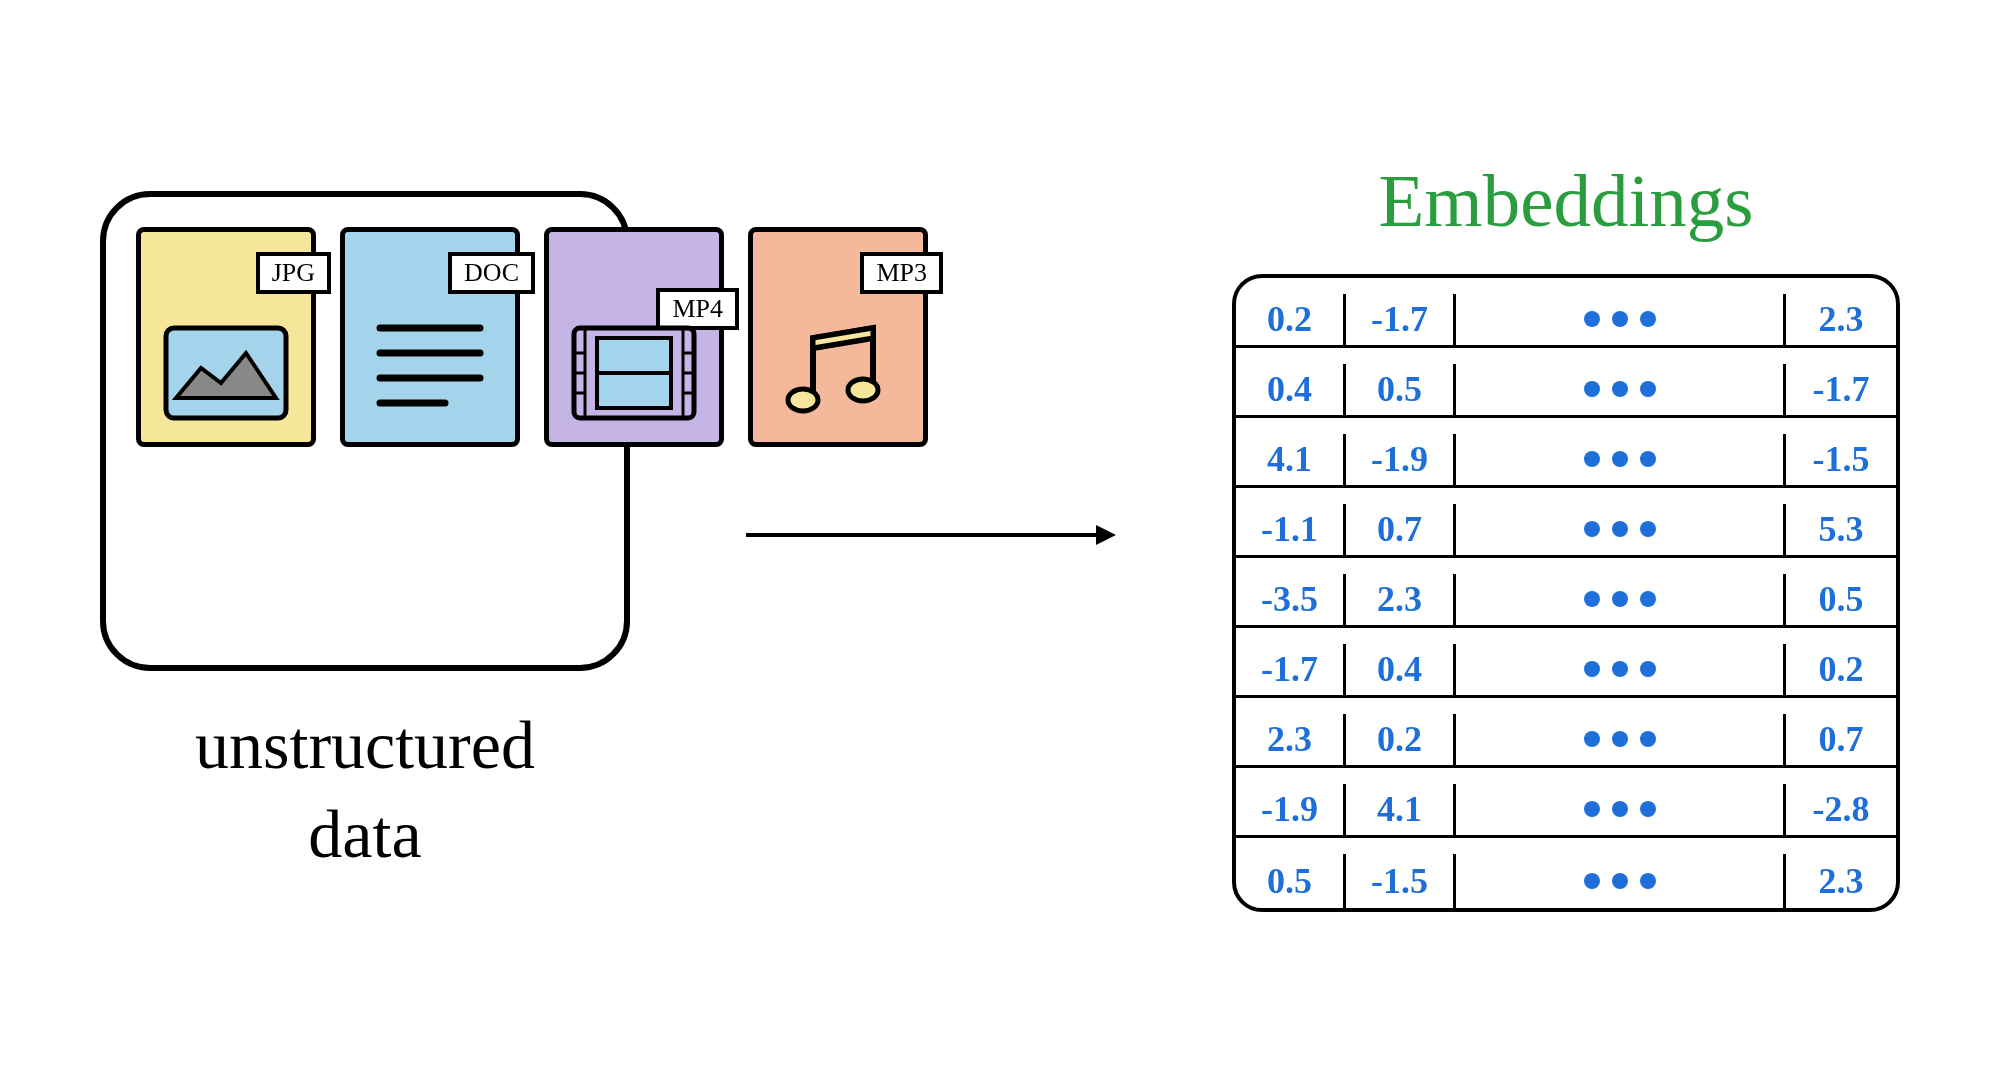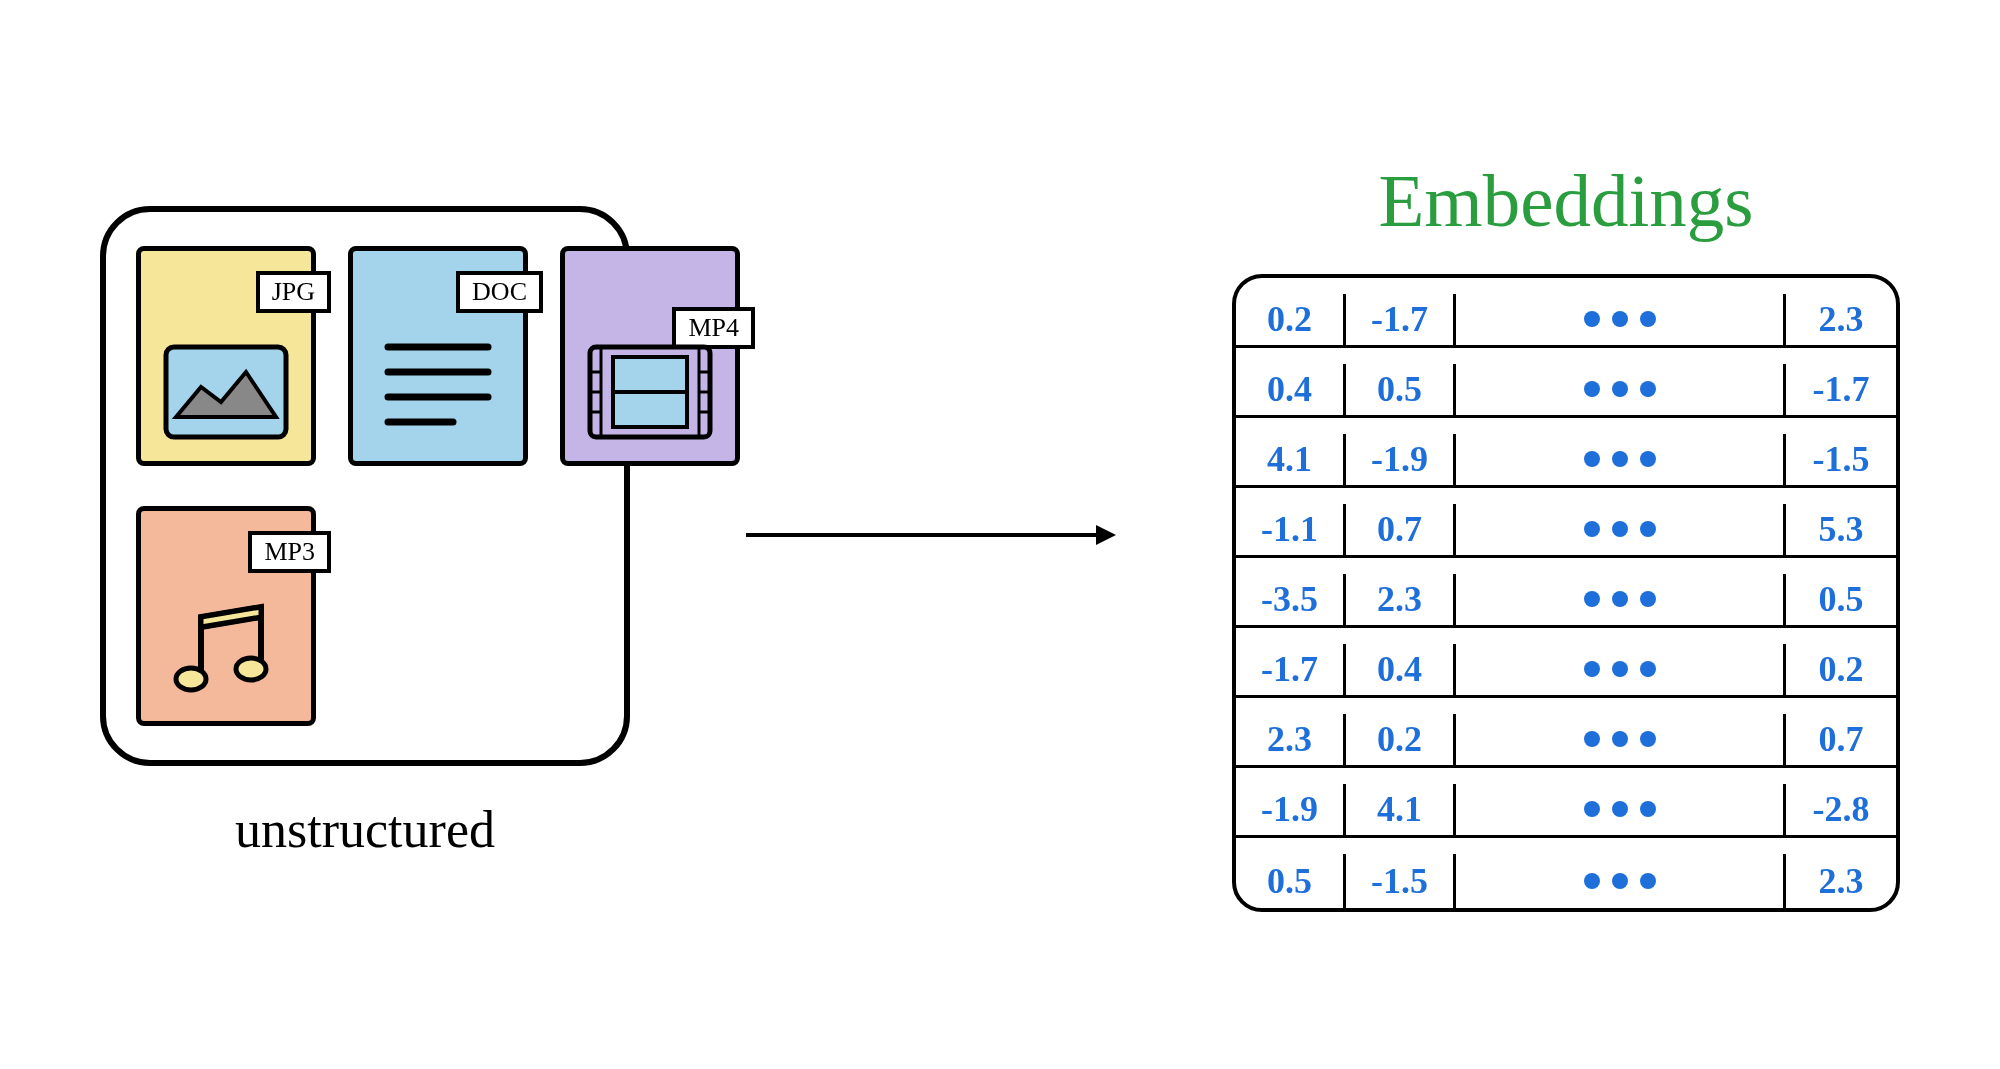--- a/index.html
+++ b/index.html
@@ -27,29 +27,29 @@
     
     
     .left-section {
       display: flex;
       flex-direction: column;
       align-items: center;
     }
     
     .file-box {
       width: 530px;
-      height: 560px;
+      height: 480px;
       border: 6px solid #000;
       border-radius: 50px;
       background: #fff;
       padding: 30px;
       display: grid;
-      grid-template-columns: 1fr 1fr 1fr;
+      grid-template-columns: 1fr 1fr 1fr 1fr;
       grid-template-rows: 1fr 1fr;
-      gap: 32px;
+      gap: 24px;
     }
     
     .file-icon {
       position: relative;
       display: flex;
       align-items: center;
       justify-content: center;
     }
     
     .file-shape {
@@ -84,21 +84,21 @@
     
     .file-inner {
       position: absolute;
       bottom: 15px;
       left: 50%;
       transform: translateX(-50%);
     }
     
     .caption {
       margin-top: 30px;
-      font-size: 52px;
+      font-size: 68px;
       color: #000;
       text-align: center;
       line-height: 1.3;
       font-family: 'Comic Sans MS', cursive;
     }
     
     
     .arrow-section {
       display: flex;
       align-items: center;
@@ -239,20 +239,21 @@
               <ellipse cx="85" cy="77" rx="15" ry="11" fill="#f5e69a" stroke="#000" stroke-width="5"></ellipse>
             </svg>
           </div>
         </div>
       </div>
 
     </div>
 
     <div class="caption">
       <div>unstructured</div>
+      <div>data</div>
     </div>
   </div>
 
   <div class="arrow-section">
     <svg width="380" height="40" viewBox="0 0 380 40">
       <line x1="5" y1="20" x2="355" y2="20" stroke="#000" stroke-width="4"></line>
       <polygon points="355,10 375,20 355,30" fill="#000"></polygon>
     </svg>
   </div>
 

